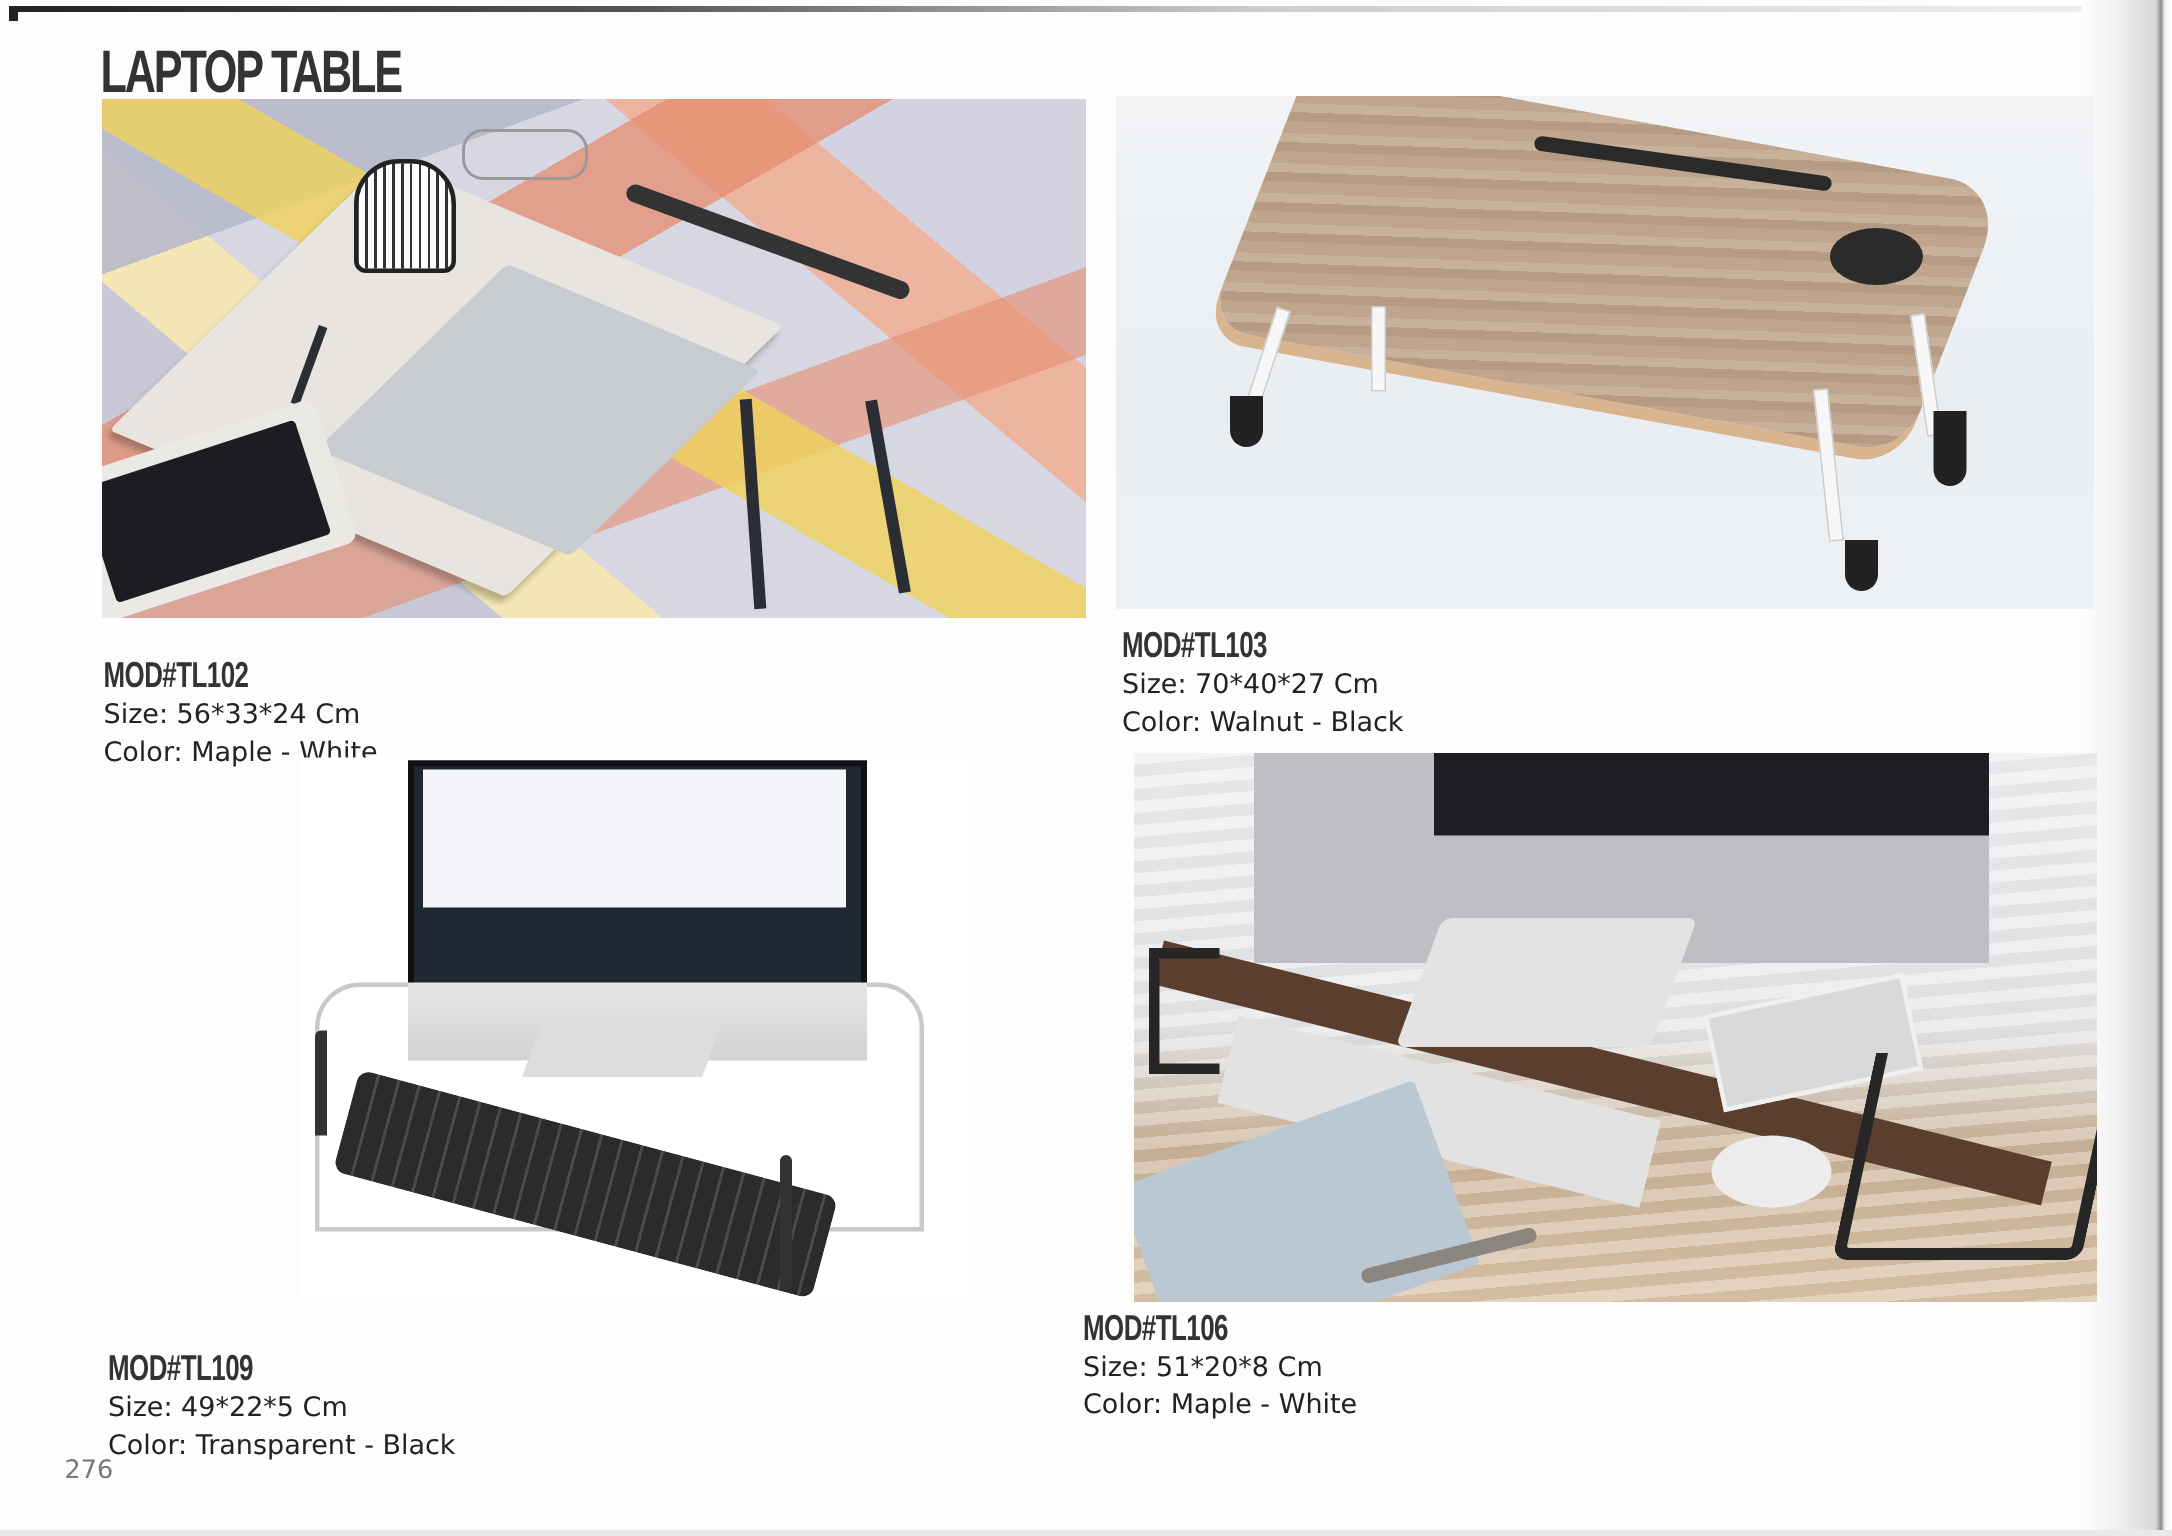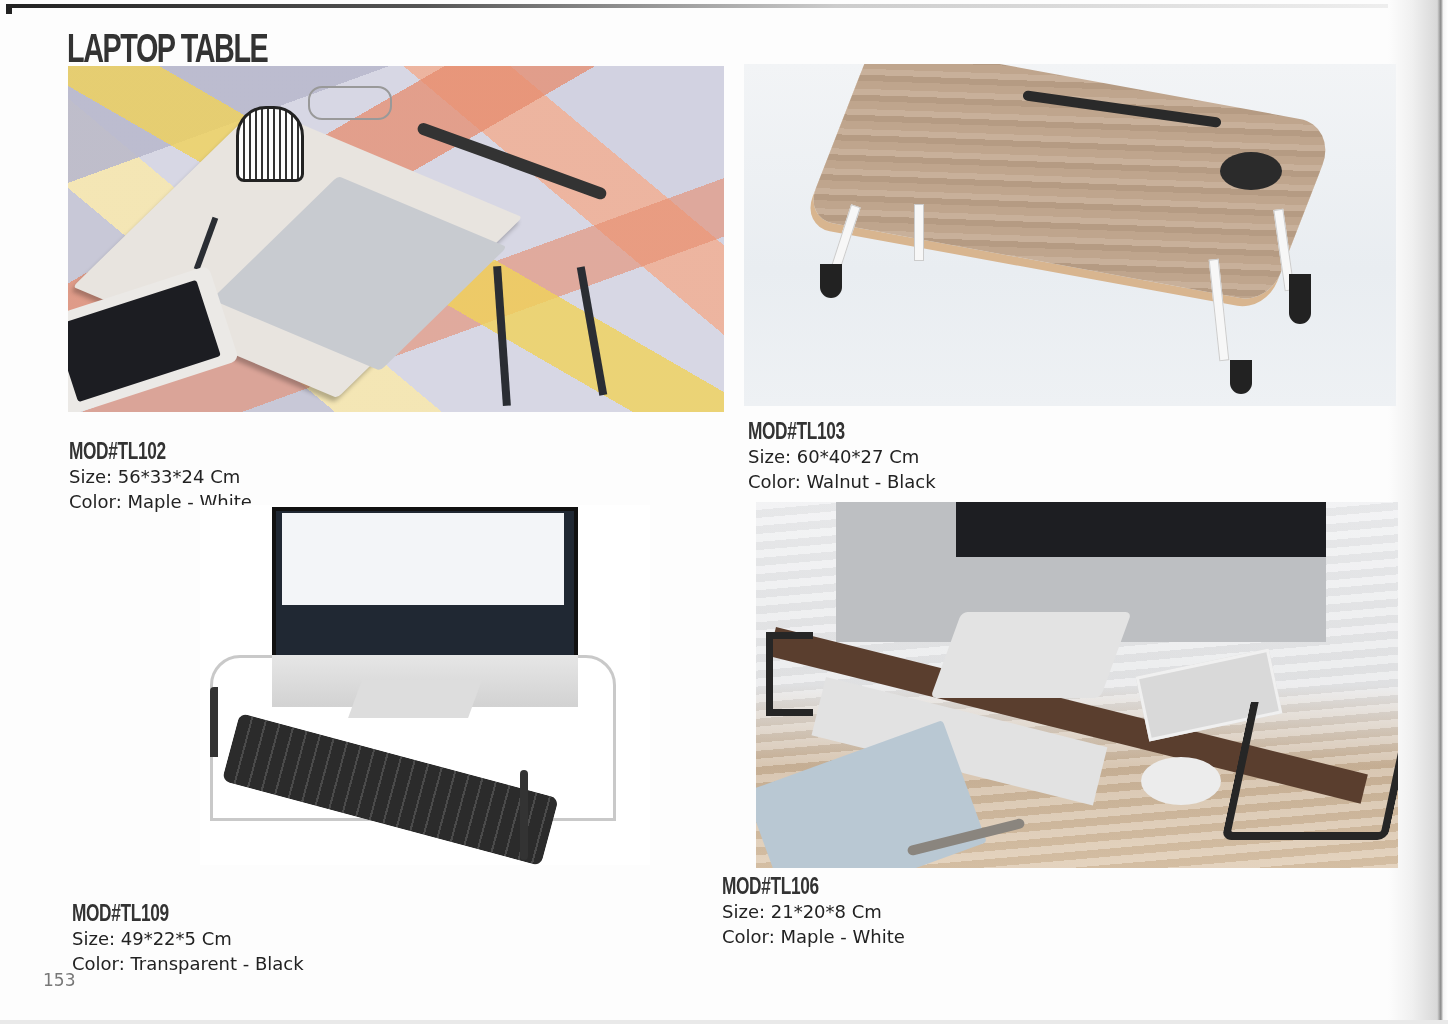--- a/index.html
+++ b/index.html
@@ -124,21 +124,21 @@
   <div class="leg" style="left:95px;top:140px;height:75px;transform:rotate(18deg);"></div>
   <div class="foot" style="left:76px;top:200px;"></div>
   <div class="leg" style="left:170px;top:140px;height:55px;"></div>
   <div class="leg" style="left:470px;top:195px;height:100px;transform:rotate(-6deg);"></div>
   <div class="foot" style="left:486px;top:296px;"></div>
   <div class="leg" style="left:535px;top:145px;height:80px;transform:rotate(-8deg);"></div>
   <div class="foot" style="left:545px;top:210px;height:50px;"></div>
 </div>
 <div class="caption" style="left:748px;top:418px;">
   <div class="model">MOD#TL103</div>
-  <div class="spec">Size: 60*40*27 Cm</div>
+  <div class="spec">Size: 70*40*27 Cm</div>
   <div class="spec">Color: Walnut - Black</div>
 </div>
 
 <div class="photo" id="p3">
   <div class="acrylic"></div>
   <div class="monitor">
       <div class="screen"></div>
     </div>
   <div class="chin"></div>
   <div class="stand"></div>
@@ -162,17 +162,17 @@
   <div class="imac-foot"></div>
   <div class="leg-l"></div>
   <div class="notepad"></div>
   <div class="leg-r"></div>
   <div class="mouse"></div>
   <div class="notebook"></div>
   <div class="pen"></div>
 </div>
 <div class="caption" style="left:722px;top:873px;">
   <div class="model">MOD#TL106</div>
-  <div class="spec">Size: 21*20*8 Cm</div>
+  <div class="spec">Size: 51*20*8 Cm</div>
   <div class="spec">Color: Maple - White</div>
 </div>
 
-<div class="page-number">153</div>
+<div class="page-number">276</div>
 
 </body></html>

